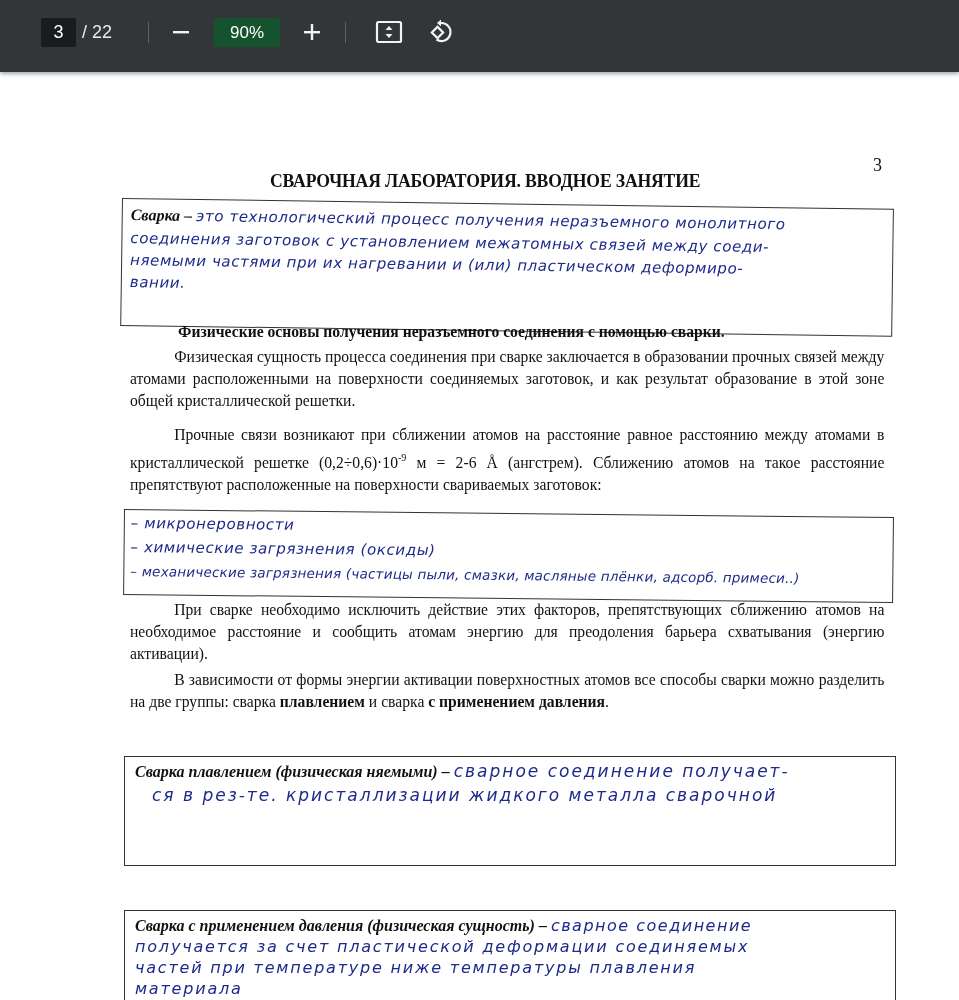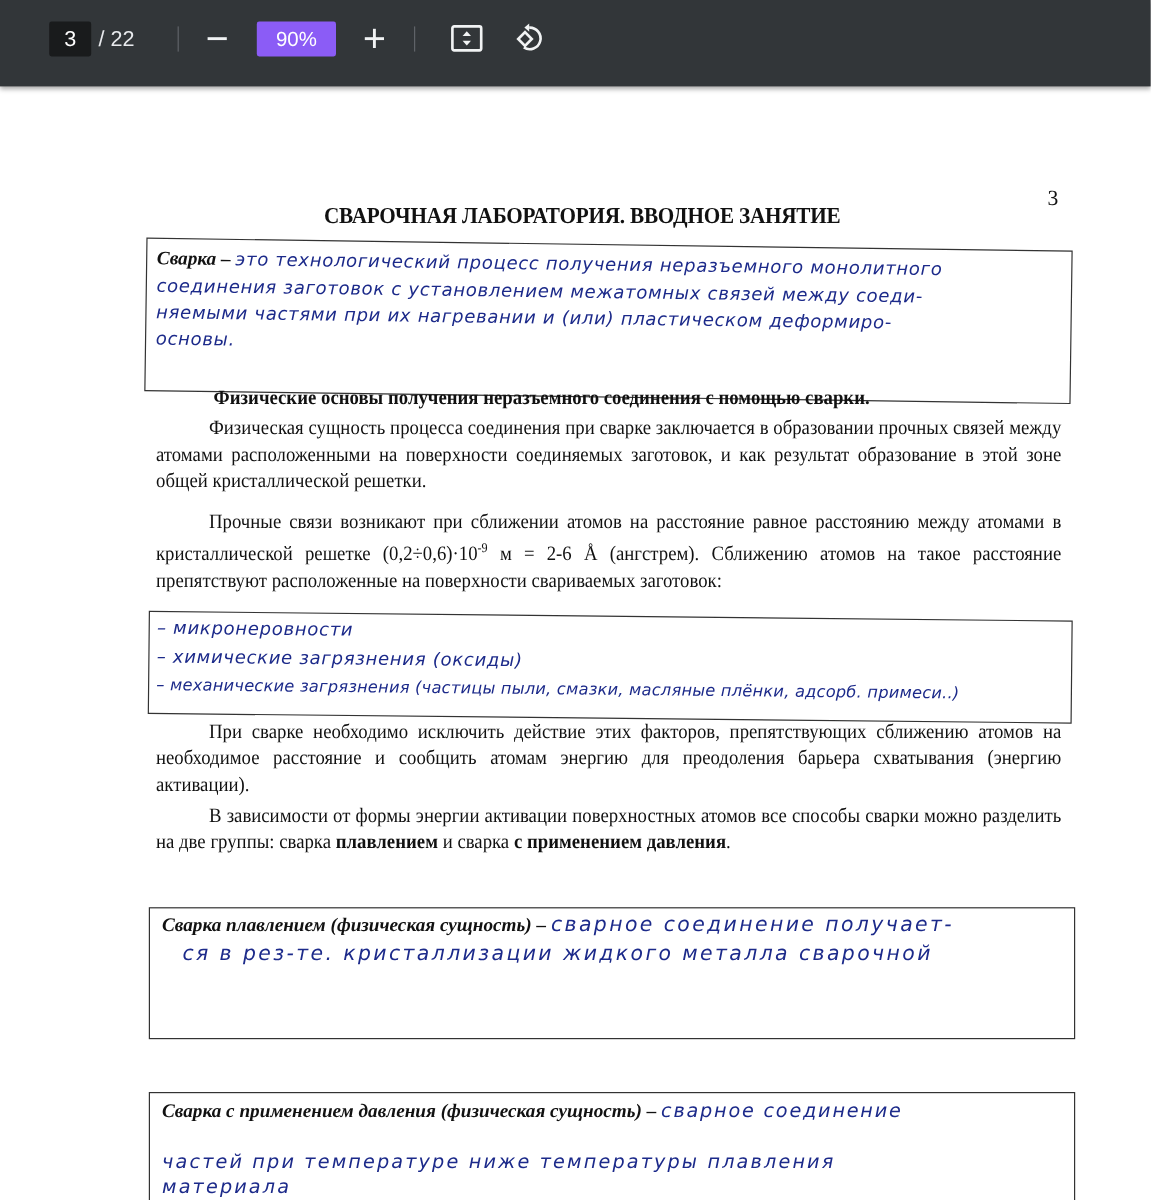--- a/index.html
+++ b/index.html
@@ -54,21 +54,21 @@
       position: absolute;
       top: 14px;
       width: 36px; height: 36px;
       display: flex; align-items: center; justify-content: center;
       cursor: pointer;
     }
     .zoom-input {
       position: absolute;
       left: 214px; top: 18px;
       width: 66px; height: 29px;
-      background: #8b5cf6;
+      background: #14532d;
       color: #ffffff;
       font-size: 17px;
       line-height: 29px;
       text-align: center;
       border-radius: 2px;
     }
 
     
     .viewport {
       position: absolute;
@@ -192,21 +192,21 @@
     <div class="page-number">3</div>
     <div class="doc-title">СВАРОЧНАЯ ЛАБОРАТОРИЯ. ВВОДНОЕ ЗАНЯТИЕ</div>
 
     <div class="box" style="left:122px; top:126px; width:770px; height:126px; transform: rotate(0.8deg); transform-origin:left top;">
       <div class="line" style="left:8px; top:6px;">
         <span class="label">Сварка –</span>
         <span class="hand">это технологический процесс получения неразъемного монолитного</span>
       </div>
       <div class="line hand" style="left:8px; top:29px;">соединения заготовок с установлением межатомных связей между соеди-</div>
       <div class="line hand" style="left:8px; top:51px;">няемыми частями при их нагревании и (или) пластическом деформиро-</div>
-      <div class="line hand" style="left:8px; top:73px;">основы.</div>
+      <div class="line hand" style="left:8px; top:73px;">вании.</div>
     </div>
 
     <div class="heading" style="left:178px; top:250px;">Физические основы получения неразъемного соединения с помощью сварки.</div>
 
     <div class="para indent" style="left:130px; top:274px; width:820px;">Физическая сущность процесса соединения при сварке заключается в образовании прочных связей между атомами расположенными на поверхности соединяемых заготовок, и как результат образование в этой зоне общей кристаллической решетки.</div>
 
     <div class="para indent" style="left:130px; top:352px; width:820px;">
       <span>Прочные связи возникают при сближении атомов на расстояние равное расстоянию между атомами в кристаллической решетке (0,2÷0,6)·10</span><sup style="font-size:11px;">-9</sup><span> м = 2-6 Å (ангстрем). Сближению атомов на такое расстояние препятствуют расположенные на поверхности свариваемых заготовок:</span>
     </div>
 
@@ -217,29 +217,30 @@
     </div>
 
     <div class="para indent" style="left:130px; top:527px; width:820px;">При сварке необходимо исключить действие этих факторов, препятствующих сближению атомов на необходимое расстояние и сообщить атомам энергию для преодоления барьера схватывания (энергию активации).</div>
 
     <div class="para indent" style="left:130px; top:597px; width:820px;">
       <span>В зависимости от формы энергии активации поверхностных атомов все способы сварки можно разделить на две группы: сварка </span><b>плавлением</b><span> и сварка </span><b>с применением давления</b><span>.</span>
     </div>
 
     <div class="box" style="left:124px; top:684px; width:770px; height:108px;">
       <div class="line" style="left:10px; top:4px;">
-        <span class="label">Сварка плавлением (физическая сущность) –</span>
+        <span class="label">Сварка плавлением (физическая няемыми) –</span>
         <span class="hand" style="font-size:17px; letter-spacing:2px;">сварное соединение получает-</span>
       </div>
       <div class="line hand" style="left:10px; top:28px; font-size:17px; letter-spacing:2px;margin-left:17px;">ся в рез-те. кристаллизации жидкого металла сварочной</div>
     </div>
 
     <div class="box" style="left:124px; top:838px; width:770px; height:120px;">
       <div class="line" style="left:10px; top:4px;">
         <span class="label">Сварка с применением давления (физическая сущность) –</span>
         <span class="hand" style="font-size:16px; letter-spacing:1.5px;">сварное соединение</span>
       </div>
+      <div class="line hand" style="left:10px; top:25px; font-size:16px; letter-spacing:1.8px;">получается за счет пластической деформации соединяемых</div>
       <div class="line hand" style="left:10px; top:46px; font-size:16px; letter-spacing:1.8px;">частей при температуре ниже температуры плавления</div>
       <div class="line hand" style="left:10px; top:67px; font-size:16px; letter-spacing:1.8px;">материала</div>
     </div>
 
   </div>
 </div>
 
 </body></html>

